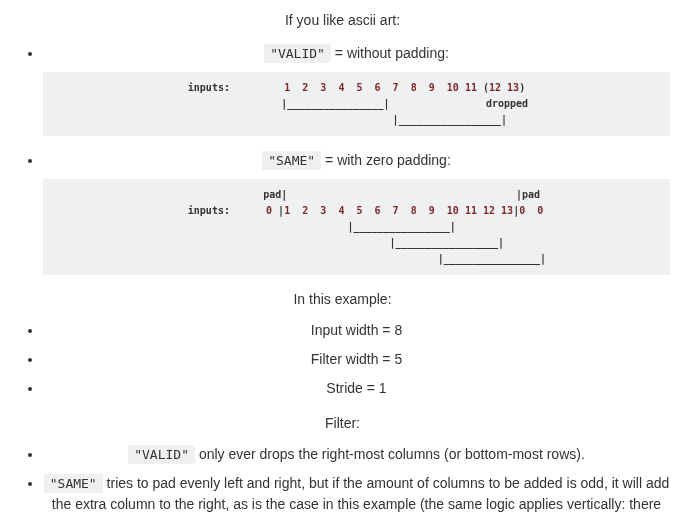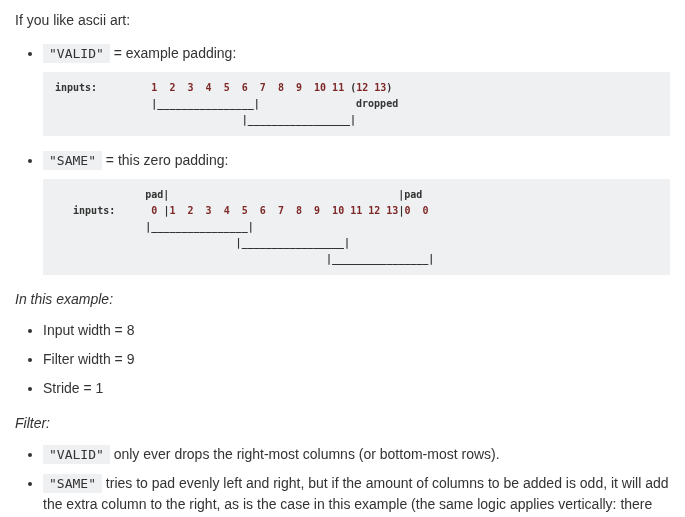--- a/index.html
+++ b/index.html
@@ -1,15 +1,15 @@
 <!DOCTYPE html>
 <html><head>
   <meta charset="utf-8">
   <style>
-    * { margin: 0; padding: 0; box-sizing: border-box; }
+    * { margin: 0; padding: 0; box-sizing: border-box; text-align: center; }
     body {
       font-family: -apple-system, BlinkMacSystemFont, "Segoe UI", Arial, sans-serif;
       font-size: 14px;
       color: #333;
       padding: 10px 15px;
       background: #fff;
       line-height: 1.5;
       width: 685px;
     }
     p { margin-bottom: 12px; }
@@ -29,49 +29,49 @@
       font-family: "Consolas", "Monaco", monospace;
       font-size: 10px;
       line-height: 1.6;
       color: #333;
       white-space: pre;
       margin: 8px 0 14px 0;
       overflow-x: auto;
       font-weight: bold;
     }
     .code-num { color: #7d2727; }
-    .section-p { margin-bottom: 10px; font-style: italic; }
+    .section-p { margin-bottom: 10px; }
   </style>
 </head>
 <body>
 
 <p>If you like ascii art:</p>
 
 <ul>
   <li>
-    <span class="inline-code">"VALID"</span><span> = example padding:</span>
+    <span class="inline-code">"VALID"</span><span> = without padding:</span>
     <div class="code-block"><span>inputs:         <span class="code-num">1</span>  <span class="code-num">2</span>  <span class="code-num">3</span>  <span class="code-num">4</span>  <span class="code-num">5</span>  <span class="code-num">6</span>  <span class="code-num">7</span>  <span class="code-num">8</span>  <span class="code-num">9</span>  <span class="code-num">10</span> <span class="code-num">11</span> (<span class="code-num">12</span> <span class="code-num">13</span>)
                 |________________|                dropped
                                |_________________|</span></div>
   </li>
   <li>
-    <span class="inline-code">"SAME"</span><span> = this zero padding:</span>
+    <span class="inline-code">"SAME"</span><span> = with zero padding:</span>
     <div class="code-block"><span>               pad|                                      |pad
    inputs:      <span class="code-num">0</span> |<span class="code-num">1</span>  <span class="code-num">2</span>  <span class="code-num">3</span>  <span class="code-num">4</span>  <span class="code-num">5</span>  <span class="code-num">6</span>  <span class="code-num">7</span>  <span class="code-num">8</span>  <span class="code-num">9</span>  <span class="code-num">10</span> <span class="code-num">11</span> <span class="code-num">12</span> <span class="code-num">13</span>|<span class="code-num">0</span>  <span class="code-num">0</span>
                |________________|
                               |_________________|
                                              |________________|</span></div>
   </li>
 </ul>
 
 <p class="section-p">In this example:</p>
 
 <ul>
   <li>Input width = 8</li>
-  <li>Filter width = 9</li>
+  <li>Filter width = 5</li>
   <li>Stride = 1</li>
 </ul>
 
 <p class="section-p">Filter:</p>
 
 <ul>
   <li>
     <span class="inline-code">"VALID"</span><span> only ever drops the right-most columns (or bottom-most rows).</span>
   </li>
   <li>

